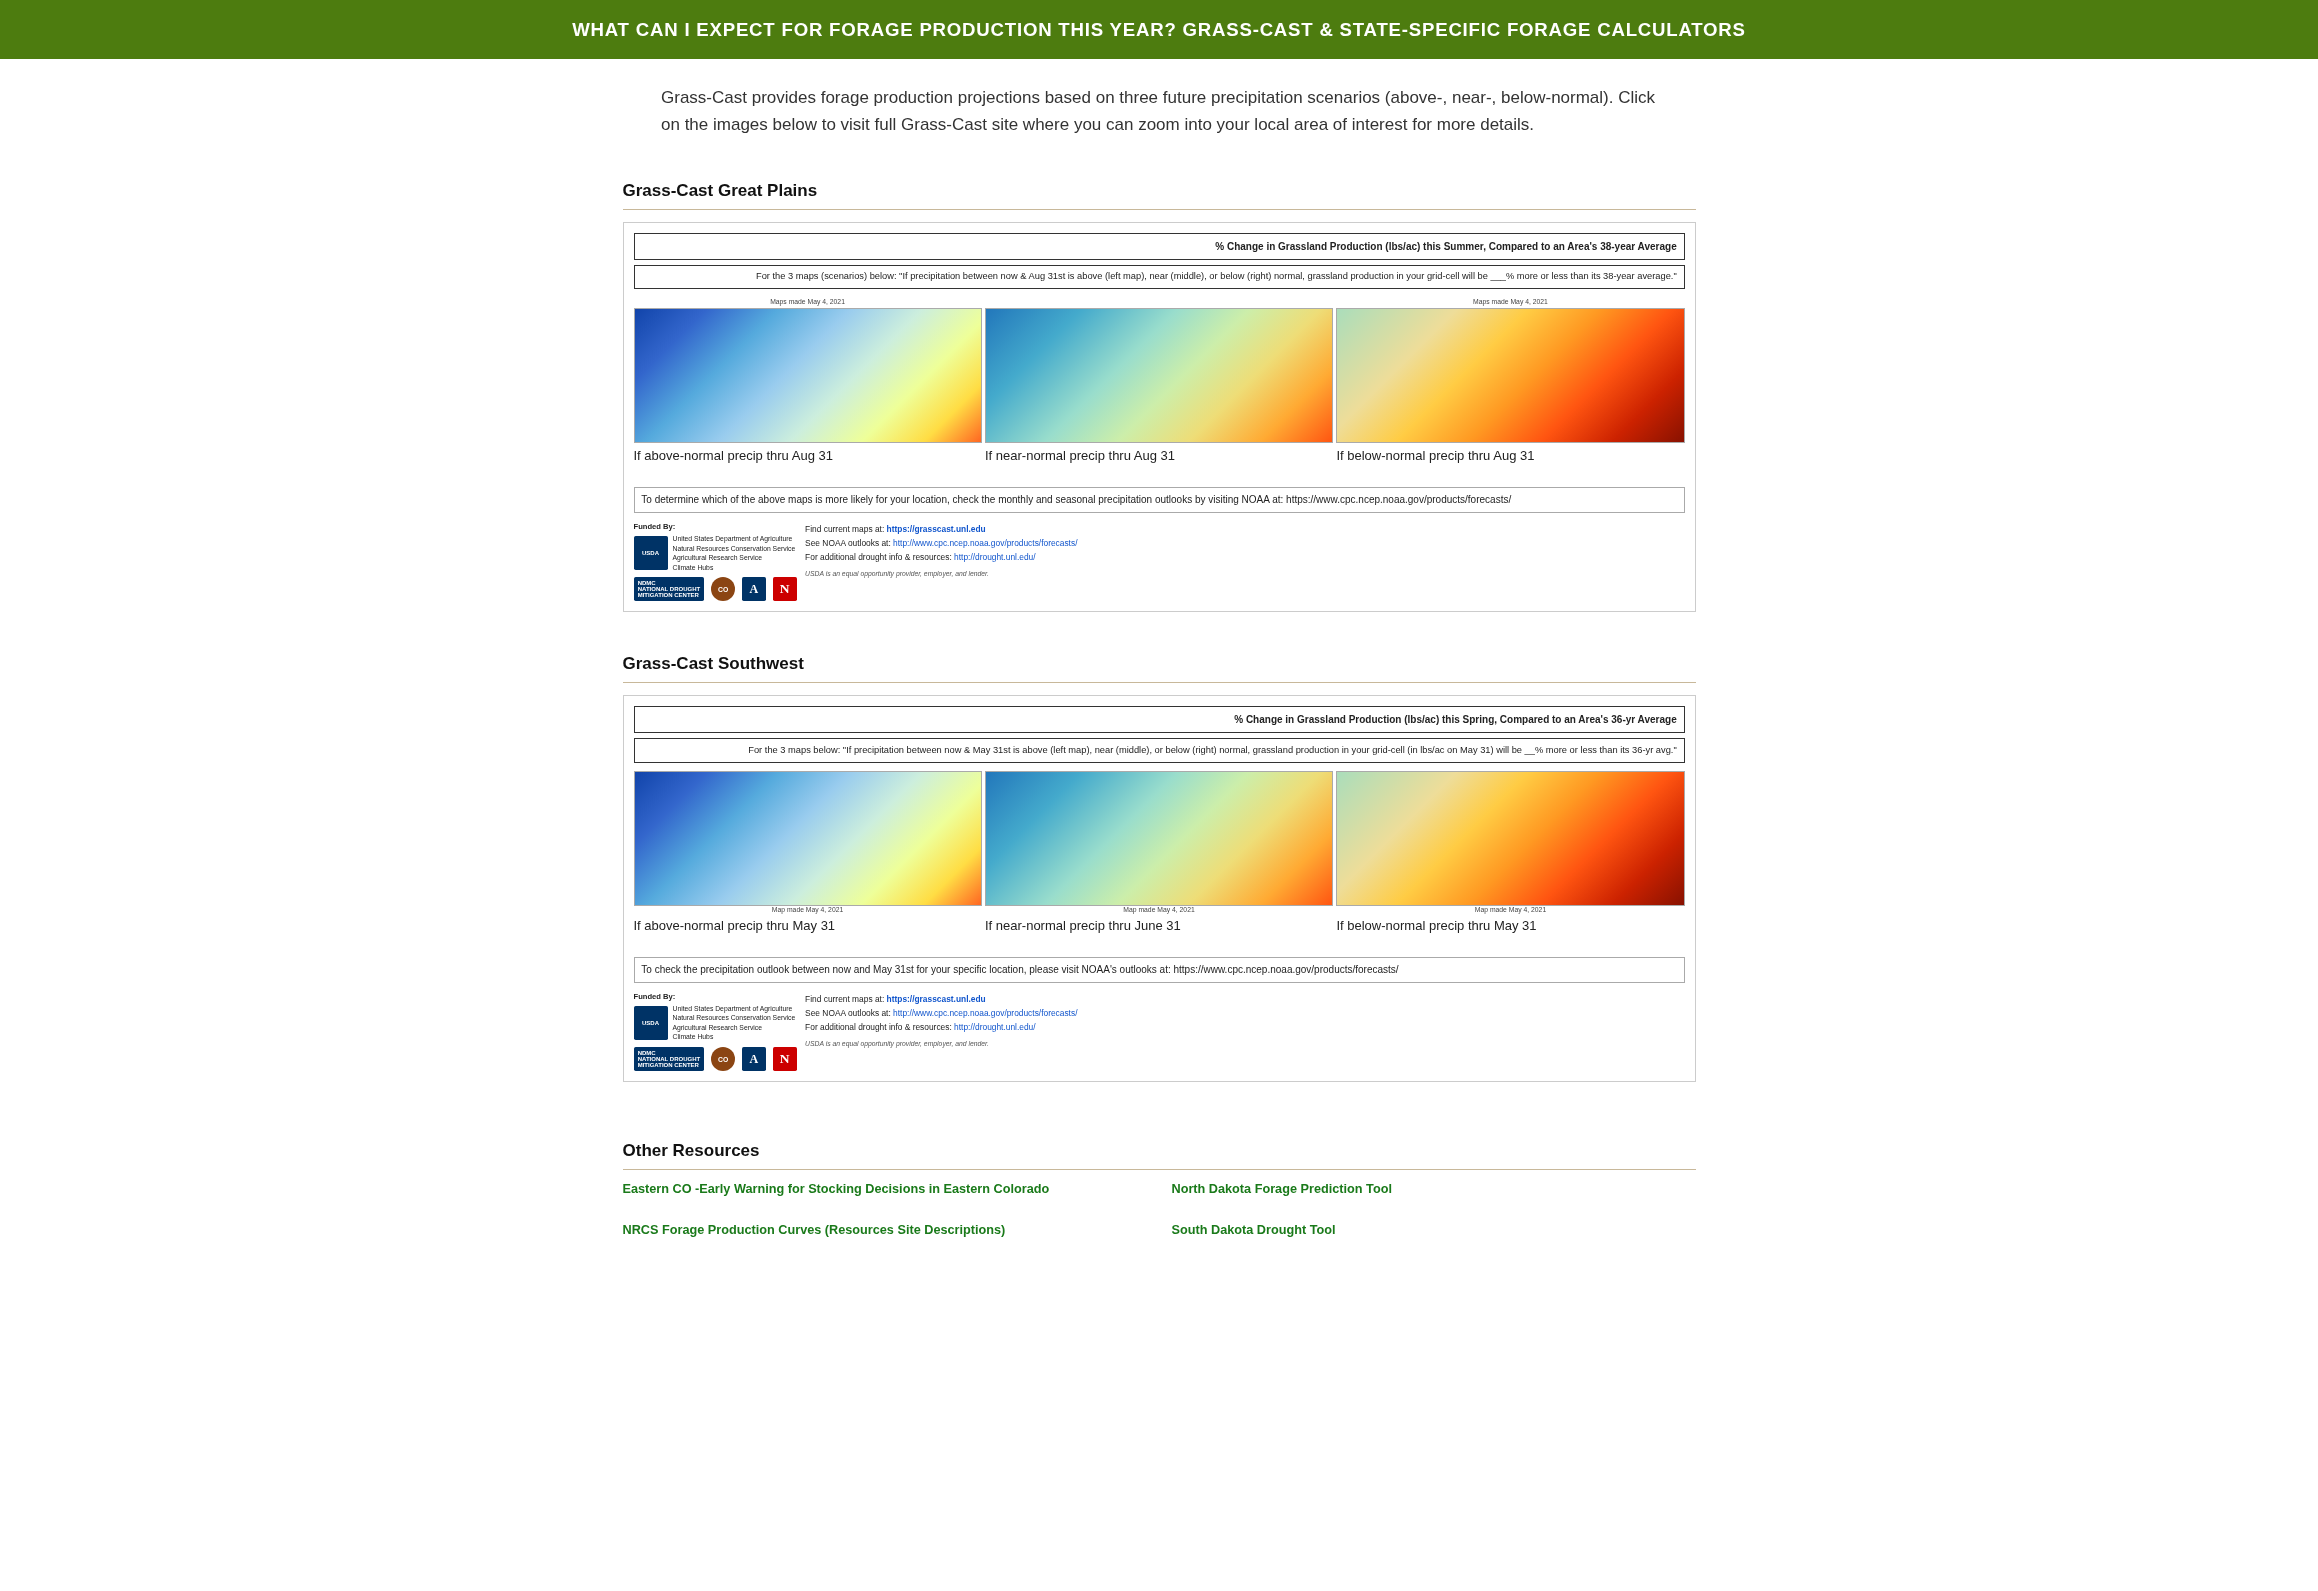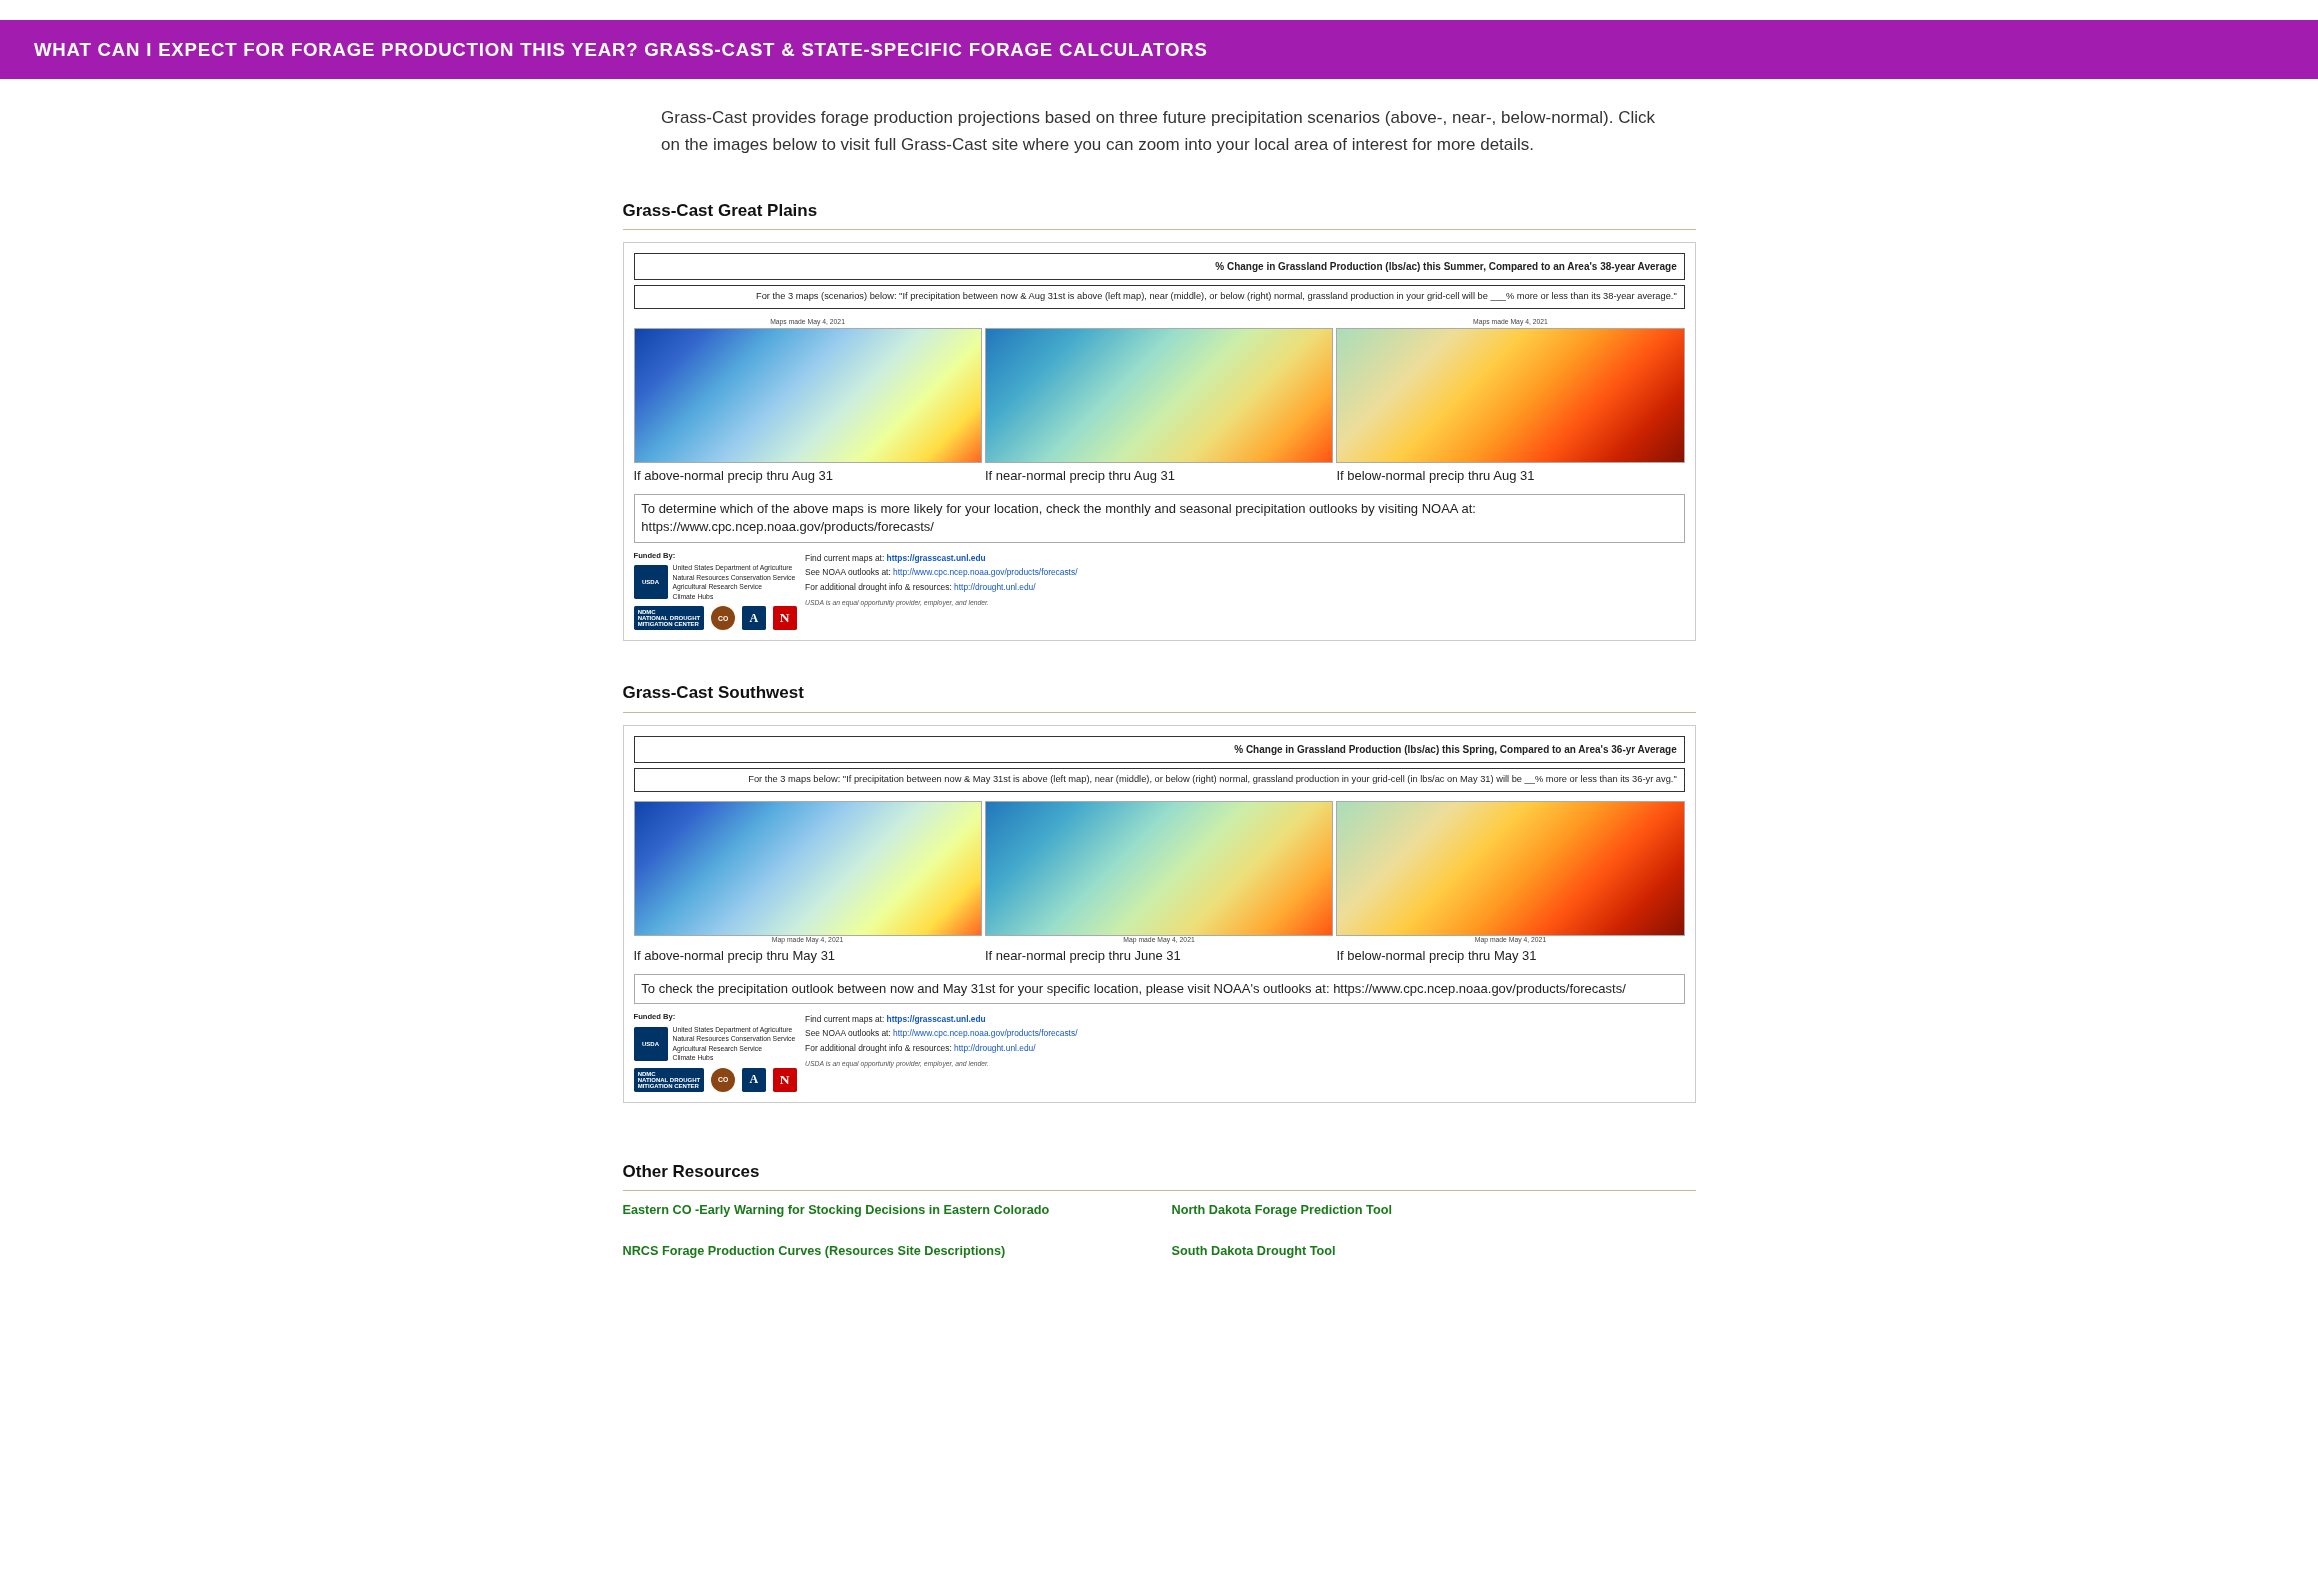--- a/index.html
+++ b/index.html
@@ -3,23 +3,23 @@
   <meta charset="utf-8">
   <style>
     * { box-sizing: border-box; margin: 0; padding: 0; }
     body {
       font-family: Arial, sans-serif;
       background: #fff;
       color: #222;
       font-size: 12.7px;
     }
     .page-header {
-      background: #a21caf;
+      background: #4d7c0f;
       padding: 18.6px 34px;
-      margin-top: 20px;
+      text-align: center;
     }
     .page-header h1 {
       color: #fff;
       font-size: 18.6px;
       font-weight: 900;
       letter-spacing: 0.8px;
       text-transform: uppercase;
     }
     .intro-section {
       padding: 25px 51px 8.4px 51px;
@@ -99,24 +99,24 @@
     }
     .map-placeholder.above { background: linear-gradient(135deg, #1144aa 0%, #3366cc 15%, #55aadd 30%, #99ccee 45%, #cceedd 60%, #eeff99 75%, #ffdd44 88%, #ff6622 100%); }
     .map-placeholder.near { background: linear-gradient(135deg, #2277bb 0%, #44aacc 20%, #99ddcc 40%, #cceeaa 55%, #eedd77 70%, #ffaa33 85%, #ff5511 100%); }
     .map-placeholder.below { background: linear-gradient(135deg, #aaddbb 0%, #eedd99 25%, #ffcc44 40%, #ff9922 55%, #ff5511 70%, #cc2200 85%, #881100 100%); }
     .map-label {
       font-size: 13px;
       color: #222;
       margin-top: 5px;
     }
     .map-note {
-      font-size: 13px;
+      font-size: 10px;
       border: 0.8px solid #aaa;
       padding: 5px 6.8px;
-      margin-top: 11px;
+      margin-top: 24px;
       line-height: 1.4;
     }
     .funded-section {
       display: flex;
       align-items: flex-start;
       gap: 8.4px;
       margin-top: 8.4px;
       font-size: 7.6px;
     }
     .usda-logo {

